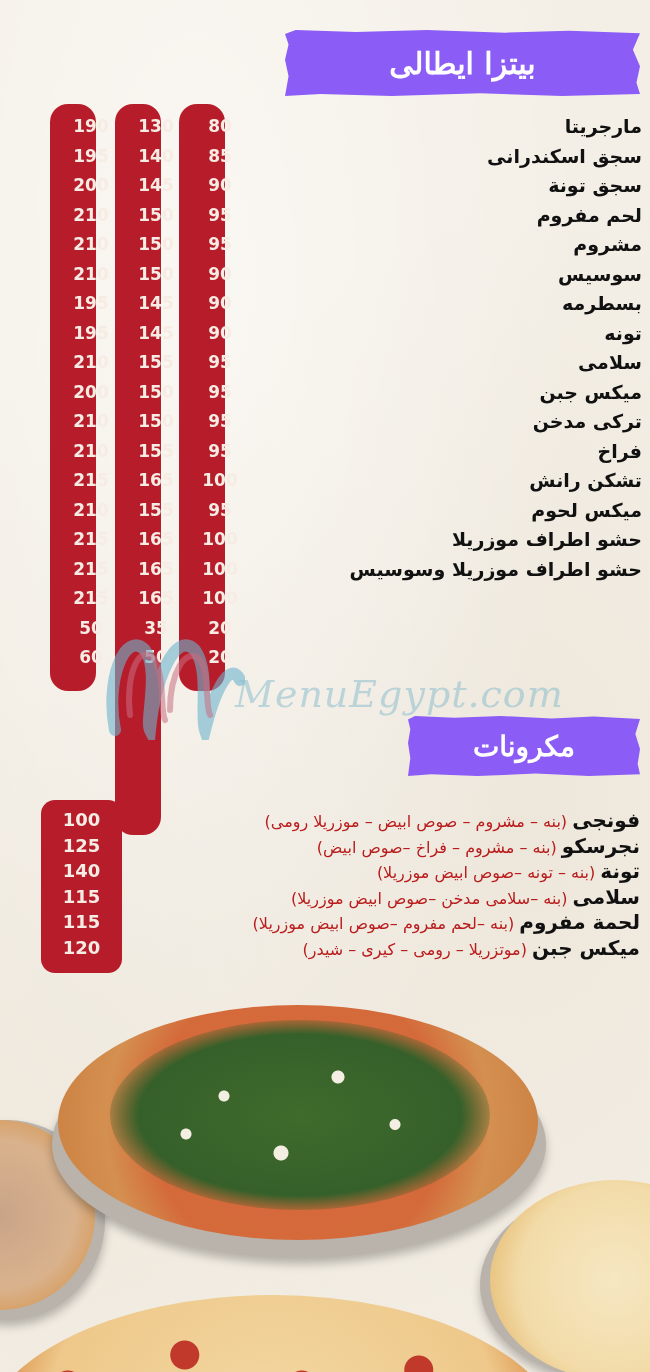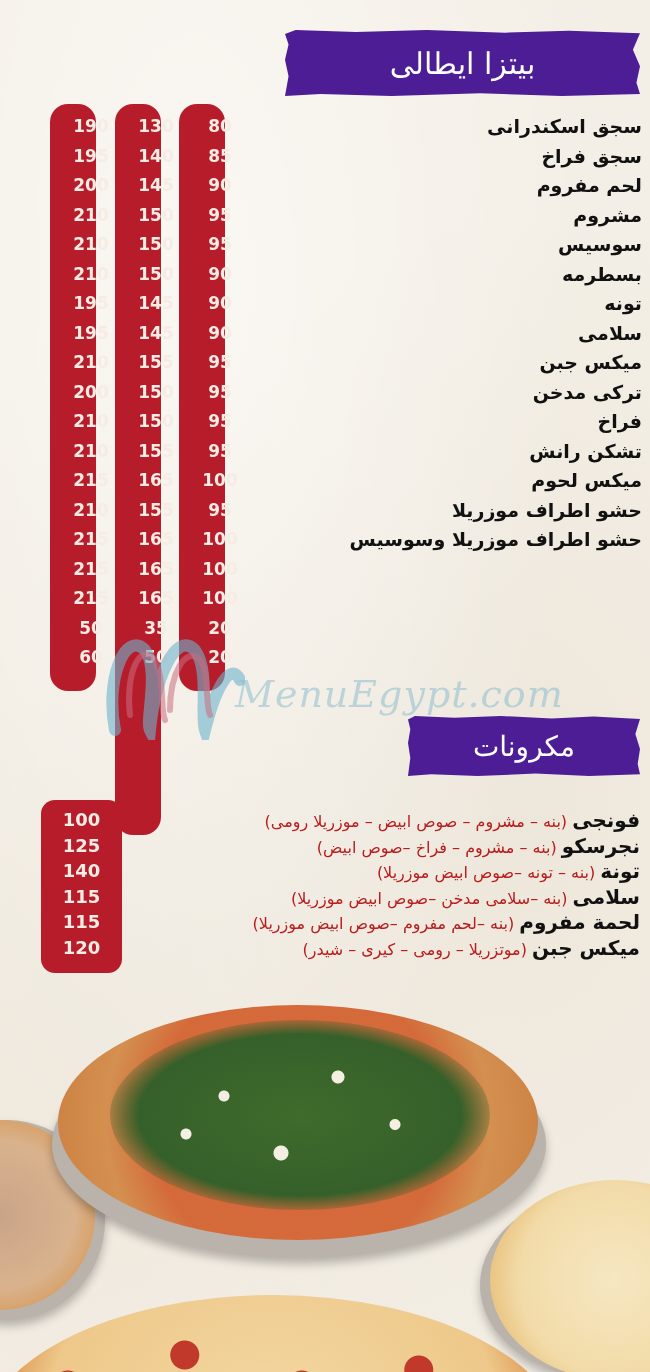--- a/index.html
+++ b/index.html
@@ -12,25 +12,25 @@
       radial-gradient(ellipse at 15% 75%, rgba(235,228,215,0.6), rgba(255,255,255,0) 50%);
     font-family: "DejaVu Sans", sans-serif;
     position: relative;
     color: #111;
   }
   .page { position: absolute; inset: 0; }
 
   
   .banner {
     position: absolute;
-    background: #4c1d95;
+    background: #8b5cf6;
     color: #fff;
     display: flex; align-items: center; justify-content: center;
     font-family: "DejaVu Serif", serif;
-    font-weight: normal;
+    font-weight: bold;
     direction: rtl;
     clip-path: polygon(0% 6%, 3% 0%, 20% 3%, 40% 0%, 62% 4%, 80% 1%, 100% 5%, 98% 30%, 100% 55%, 99% 80%, 100% 97%, 78% 100%, 55% 96%, 30% 100%, 10% 97%, 0% 100%, 1% 70%, 0% 45%, 1% 22%);
   }
   .banner-pizza { left: 285px; top: 30px; width: 355px; height: 66px; font-size: 30px; letter-spacing: 2px; }
   .banner-pasta { left: 408px; top: 716px; width: 232px; height: 60px; font-size: 28px; }
 
   
   .price-col {
     position: absolute;
     background: #b71c2a;
@@ -200,22 +200,23 @@
       <div class="p">100</div>
       <div class="p">95</div>
       <div class="p">100</div>
       <div class="p">100</div>
       <div class="p">100</div>
       <div class="p">20</div>
       <div class="p">20</div>
     </div>
 
   <div class="names" id="pizza-names">
+      <div class="n">مارجريتا</div>
       <div class="n">سجق اسكندرانى</div>
-      <div class="n">سجق فراخ</div>
+      <div class="n">سجق تونة</div>
       <div class="n">لحم مفروم</div>
       <div class="n">مشروم</div>
       <div class="n">سوسيس</div>
       <div class="n">بسطرمه</div>
       <div class="n">تونه</div>
       <div class="n">سلامى</div>
       <div class="n">ميكس جبن</div>
       <div class="n">تركى مدخن</div>
       <div class="n">فراخ</div>
       <div class="n">تشكن رانش</div>

